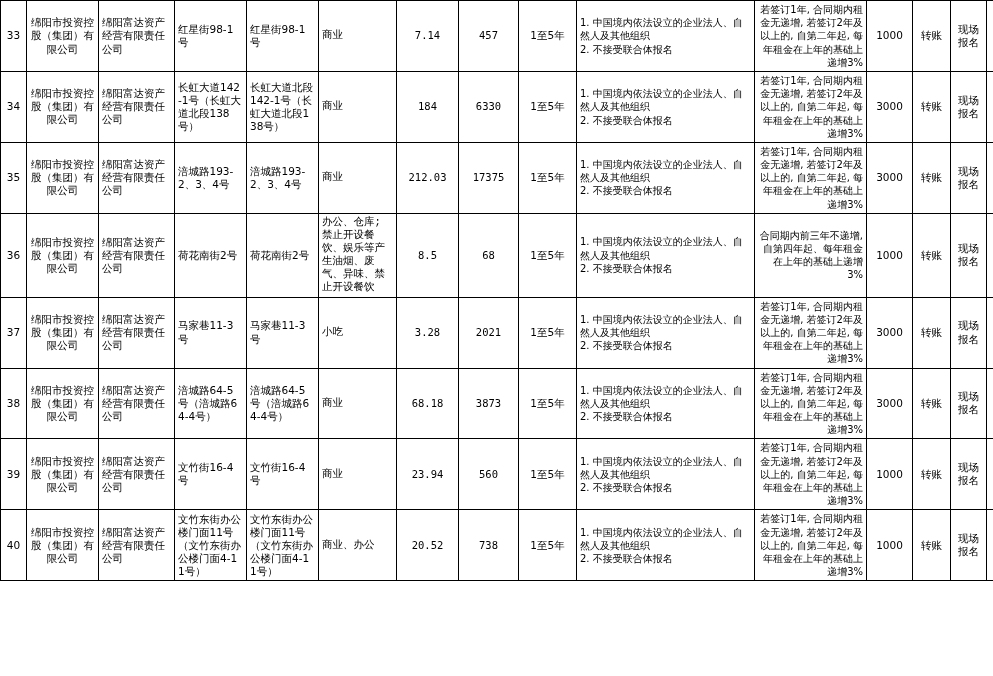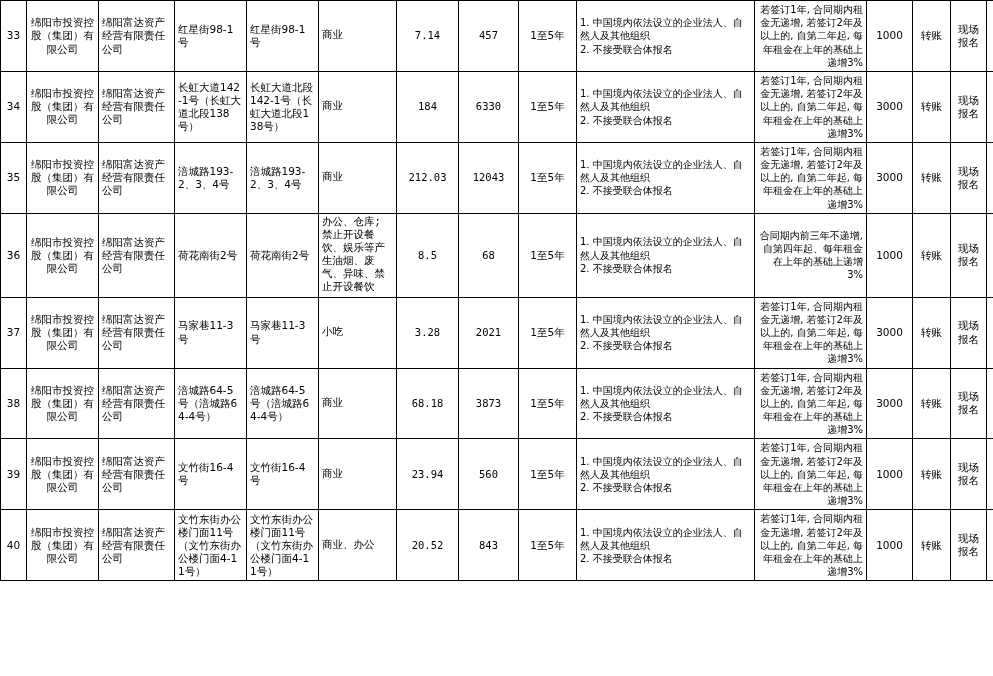--- a/index.html
+++ b/index.html
@@ -209,21 +209,21 @@
           <td class="c-addr2">
             <span class="cell-text">涪城路193-2、3、4号</span>
           </td>
           <td class="c-use">
             <span class="cell-text">商业</span>
           </td>
           <td class="c-area">
             <span class="cell-text">212.03</span>
           </td>
           <td class="c-price">
-            <span class="cell-text">12043</span>
+            <span class="cell-text">17375</span>
           </td>
           <td class="c-term">
             <span class="cell-text">1至5年</span>
           </td>
           <td class="c-req">
             <span class="cell-text">1. 中国境内依法设立的企业法人、自然人及其他组织
 2. 不接受联合体报名</span>
           </td>
           <td class="c-adjust">
             <span class="cell-text">若签订1年, 合同期内租金无递增, 若签订2年及以上的, 自第二年起, 每年租金在上年的基础上递增3%</span>
@@ -449,21 +449,21 @@
           <td class="c-addr2">
             <span class="cell-text">文竹东街办公楼门面11号（文竹东街办公楼门面4-11号）</span>
           </td>
           <td class="c-use">
             <span class="cell-text">商业、办公</span>
           </td>
           <td class="c-area">
             <span class="cell-text">20.52</span>
           </td>
           <td class="c-price">
-            <span class="cell-text">843</span>
+            <span class="cell-text">738</span>
           </td>
           <td class="c-term">
             <span class="cell-text">1至5年</span>
           </td>
           <td class="c-req">
             <span class="cell-text">1. 中国境内依法设立的企业法人、自然人及其他组织
 2. 不接受联合体报名</span>
           </td>
           <td class="c-adjust">
             <span class="cell-text">若签订1年, 合同期内租金无递增, 若签订2年及以上的, 自第二年起, 每年租金在上年的基础上递增3%</span>

